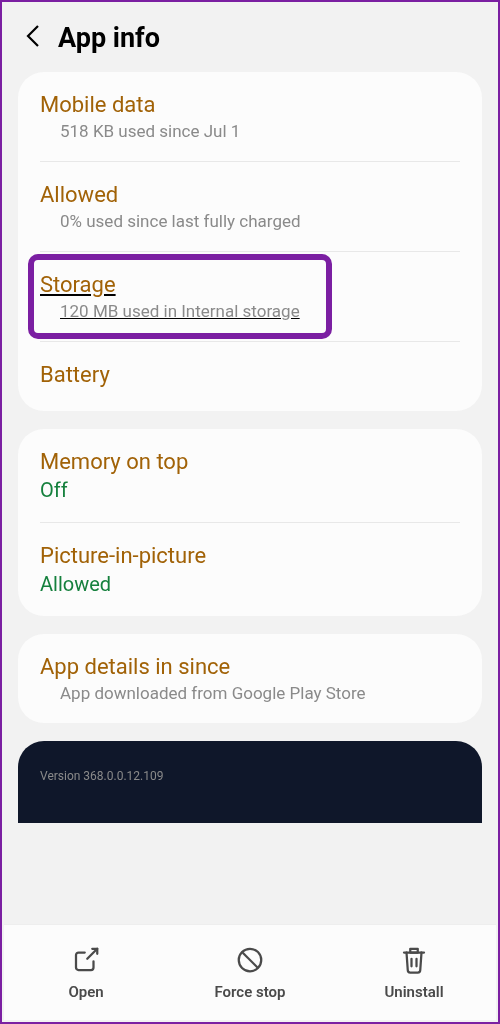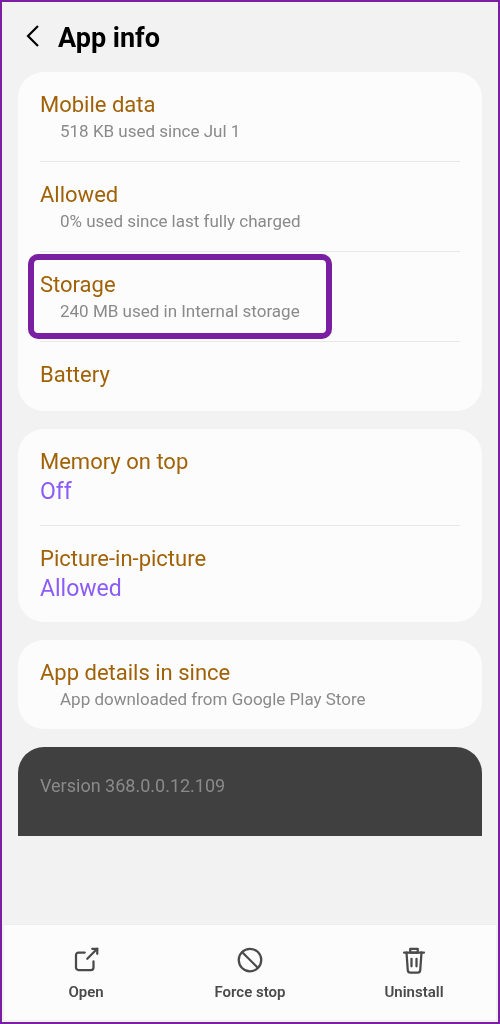--- a/index.html
+++ b/index.html
@@ -44,48 +44,49 @@
       color: #a16207;
       margin-bottom: 4px;
     }
     .item-sub {
       font-size: 17px;
       font-weight: 400;
       color: #8a8a8a;
       margin-left: 20px;
     }
     .item-status {
-      font-size: 23px;
+      font-size: 20px;
       font-weight: 400;
-      color: #8b5cf6;
+      color: #15803d;
     }
     .divider-short {
       height: 1px;
       background: #e8e8e8;
       margin: 0 22px;
     }
     .highlighted {
       position: relative;
+      text-decoration: underline;
     }
     .highlight-box {
       position: absolute;
       left: 10px;
       right: 150px;
       top: 2px;
       bottom: 2px;
       border: 6px solid #7b1fa2;
       border-radius: 10px;
       pointer-events: none;
     }
     .version {
-      background: #404040;
+      background: #0f172a;
       border-radius: 26px 26px 0 0;
       margin: 0 16px;
       padding: 28px 22px 40px 22px;
-      font-size: 18px;
+      font-size: 12px;
       color: #8a8a8a;
     }
     .bottom-bar {
       position: absolute;
       left: 2px;
       right: 2px;
       bottom: 2px;
       height: 96px;
       background: #fcfcfc;
       display: flex;
@@ -130,21 +131,21 @@
     <div class="item-sub">518 KB used since Jul 1</div>
   </div>
   <div class="divider-short"></div>
   <div class="item">
     <div class="item-title">Allowed</div>
     <div class="item-sub">0% used since last fully charged</div>
   </div>
   <div class="divider-short"></div>
   <div class="item highlighted">
     <div class="item-title">Storage</div>
-    <div class="item-sub">240 MB used in Internal storage</div>
+    <div class="item-sub">120 MB used in Internal storage</div>
     <div class="highlight-box"></div>
   </div>
   <div class="divider-short"></div>
   <div class="item">
     <div class="item-title">Battery</div>
   </div>
 </div>
 
 <div class="card">
   <div class="item">

